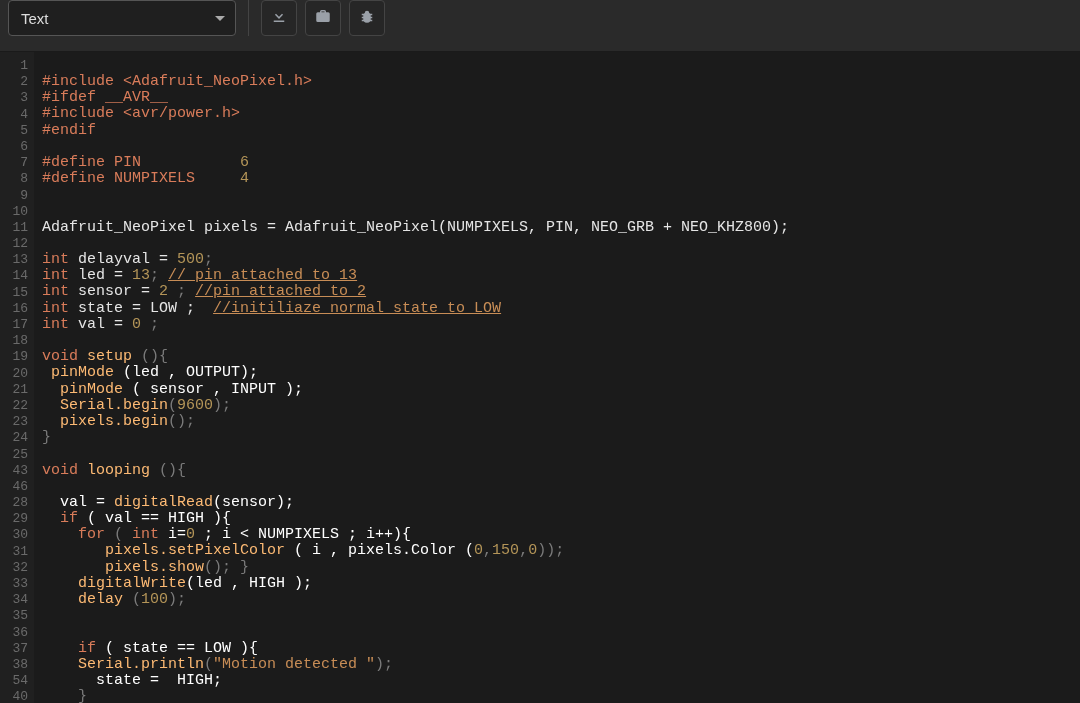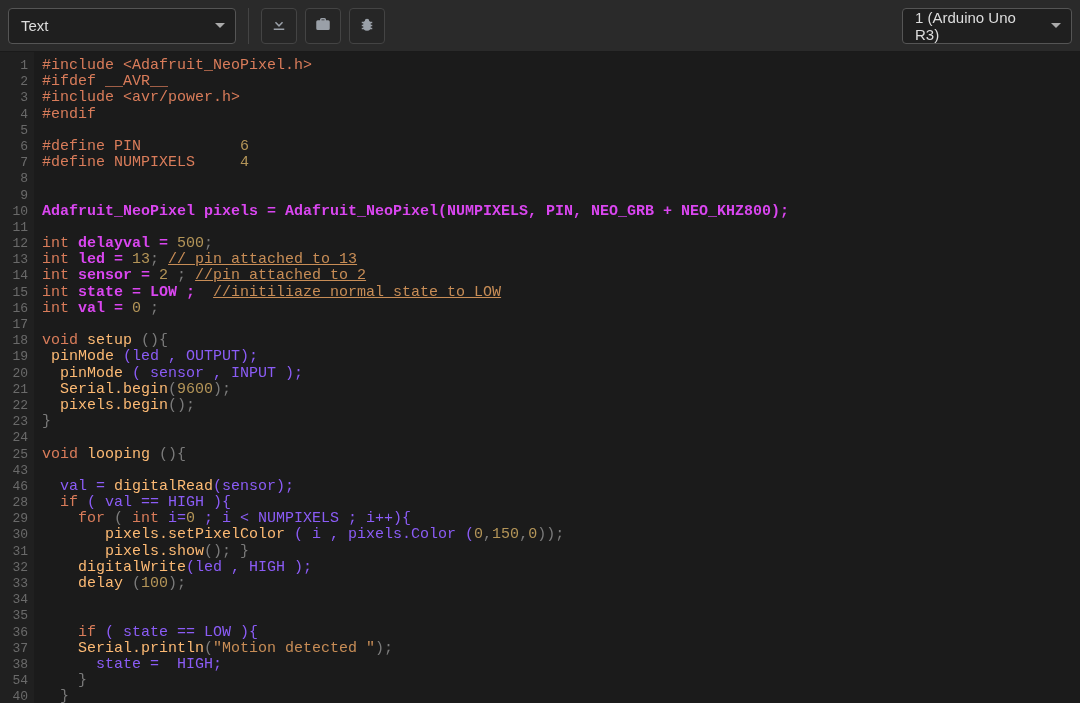--- a/index.html
+++ b/index.html
@@ -9,21 +9,21 @@
     background: #121212;
     font-family: Arial, Helvetica, sans-serif;
     color: #d0d0d0;
     overflow: hidden;
   }
   .toolbar {
     height: 52px;
     background: #2a2a2a;
     border-bottom: 1px solid #1a1a1a;
     display: flex;
-    align-items: center;
+    align-items: flex-start;
     padding: 0 8px;
     gap: 8px;
   }
   .dd {
     display: flex;
     align-items: center;
     justify-content: space-between;
     background: #1f1f1f;
     border: 1px solid #555;
     border-radius: 4px;
@@ -73,30 +73,31 @@
     text-align: right;
     padding: 6px 6px 0 0;
     width: 34px;
     user-select: none;
     font-size: 13px;
   }
   .gutter .ln { height: 16.2px; }
   .code {
     padding: 6px 0 0 8px;
     white-space: pre;
+    margin-top: 16px;
   }
   .code .row { height: 16.2px; display: block; }
   .cg  { color: #7b7b7b; } 
   .cpp { color: #d97c5a; } 
   .cty { color: #d97c5a; } 
-  .cid { color: #8b5cf6; } 
+  .cid { color: #ffffff; } 
   .cnu { color: #b49558; } 
   .ccm { color: #c88d56; text-decoration: underline; } 
   .cst { color: #c88d56; } 
-  .cw  { color: #d946ef; font-weight: bold; } 
+  .cw  { color: #e5e5e5; font-weight: normal; } 
   .cfn { color: #fdba74; } 
 </style>
 </head>
 <body>
 
 <div class="toolbar">
   <div class="dd dd-left">
     <span>Text</span>
     <span class="caret"></span>
   </div>
@@ -116,24 +117,20 @@
     </span>
   </div>
   <div class="iconbtn">
     <span>
       <svg viewBox="0 0 24 24">
           <path d="M12 5a3 3 0 0 1 3 3h-6a3 3 0 0 1 3-3zm7 6h-2.1a7 7 0 0 1 .1 1v1h2v2h-2v1a7 7 0 0 1-.1 1H19v2h-2.5a6 6 0 0 1-9 0H5v-2h2.1A7 7 0 0 1 7 16v-1H5v-2h2v-1a7 7 0 0 1 .1-1H5V9h2.5a6 6 0 0 1 9 0H19v2z"></path>
         </svg>
     </span>
   </div>
   <div class="spacer"></div>
-  <div class="dd dd-right">
-    <span>1 (Arduino Uno R3)</span>
-    <span class="caret"></span>
-  </div>
 </div>
 
 <div class="code-area">
   <div class="gutter" id="gutter">
       <div class="ln">1</div>
       <div class="ln">2</div>
       <div class="ln">3</div>
       <div class="ln">4</div>
       <div class="ln">5</div>
       <div class="ln">6</div>

